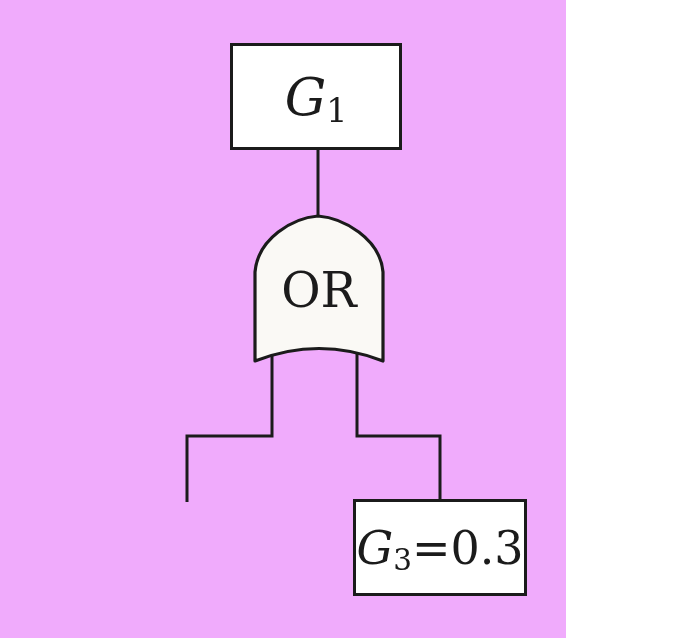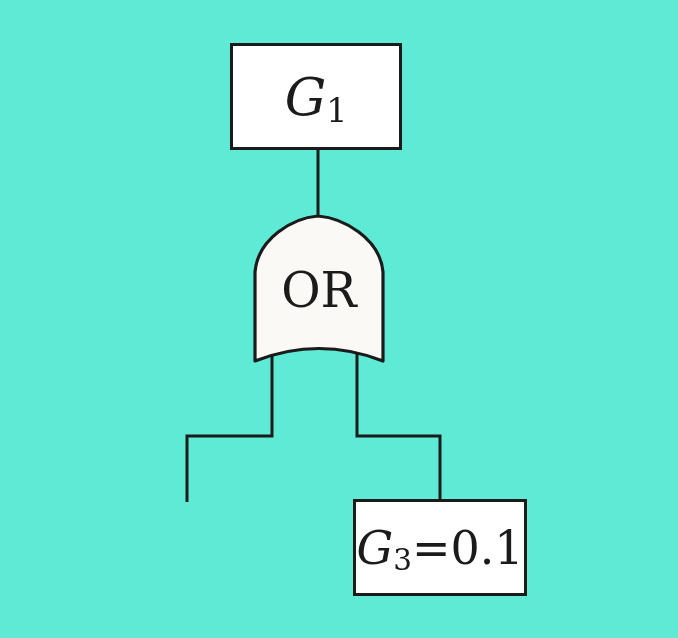--- a/index.html
+++ b/index.html
@@ -2,23 +2,23 @@
 <html><head>
 <meta charset="utf-8">
 <style>
   html, body {
     margin: 0;
     padding: 0;
     background: #ffffff;
   }
   .canvas {
     position: relative;
-    width: 678px;
+    width: 566px;
     height: 638px;
-    background: #5eead4;
+    background: #f0abfc;
     font-family: "DejaVu Serif", serif;
     overflow: hidden;
   }
   .diagram-svg {
     position: absolute;
     left: 0;
     top: 0;
     width: 678px;
     height: 638px;
   }
@@ -84,16 +84,16 @@
   </svg>
 
   <div class="node" style="left:230px; top:43px; width:172px; height:107px;">
     <span class="lbl lbl-top"><i>G</i><sub>1</sub><span></span></span>
   </div>
 
   <div class="gate-label">OR</div>
 
 
   <div class="node" style="left:353px; top:499px; width:174px; height:97px;">
-    <span class="lbl"><i>G</i><sub>3</sub><span>=0.1</span></span>
+    <span class="lbl"><i>G</i><sub>3</sub><span>=0.3</span></span>
   </div>
 
 </div>
 
 </body></html>

